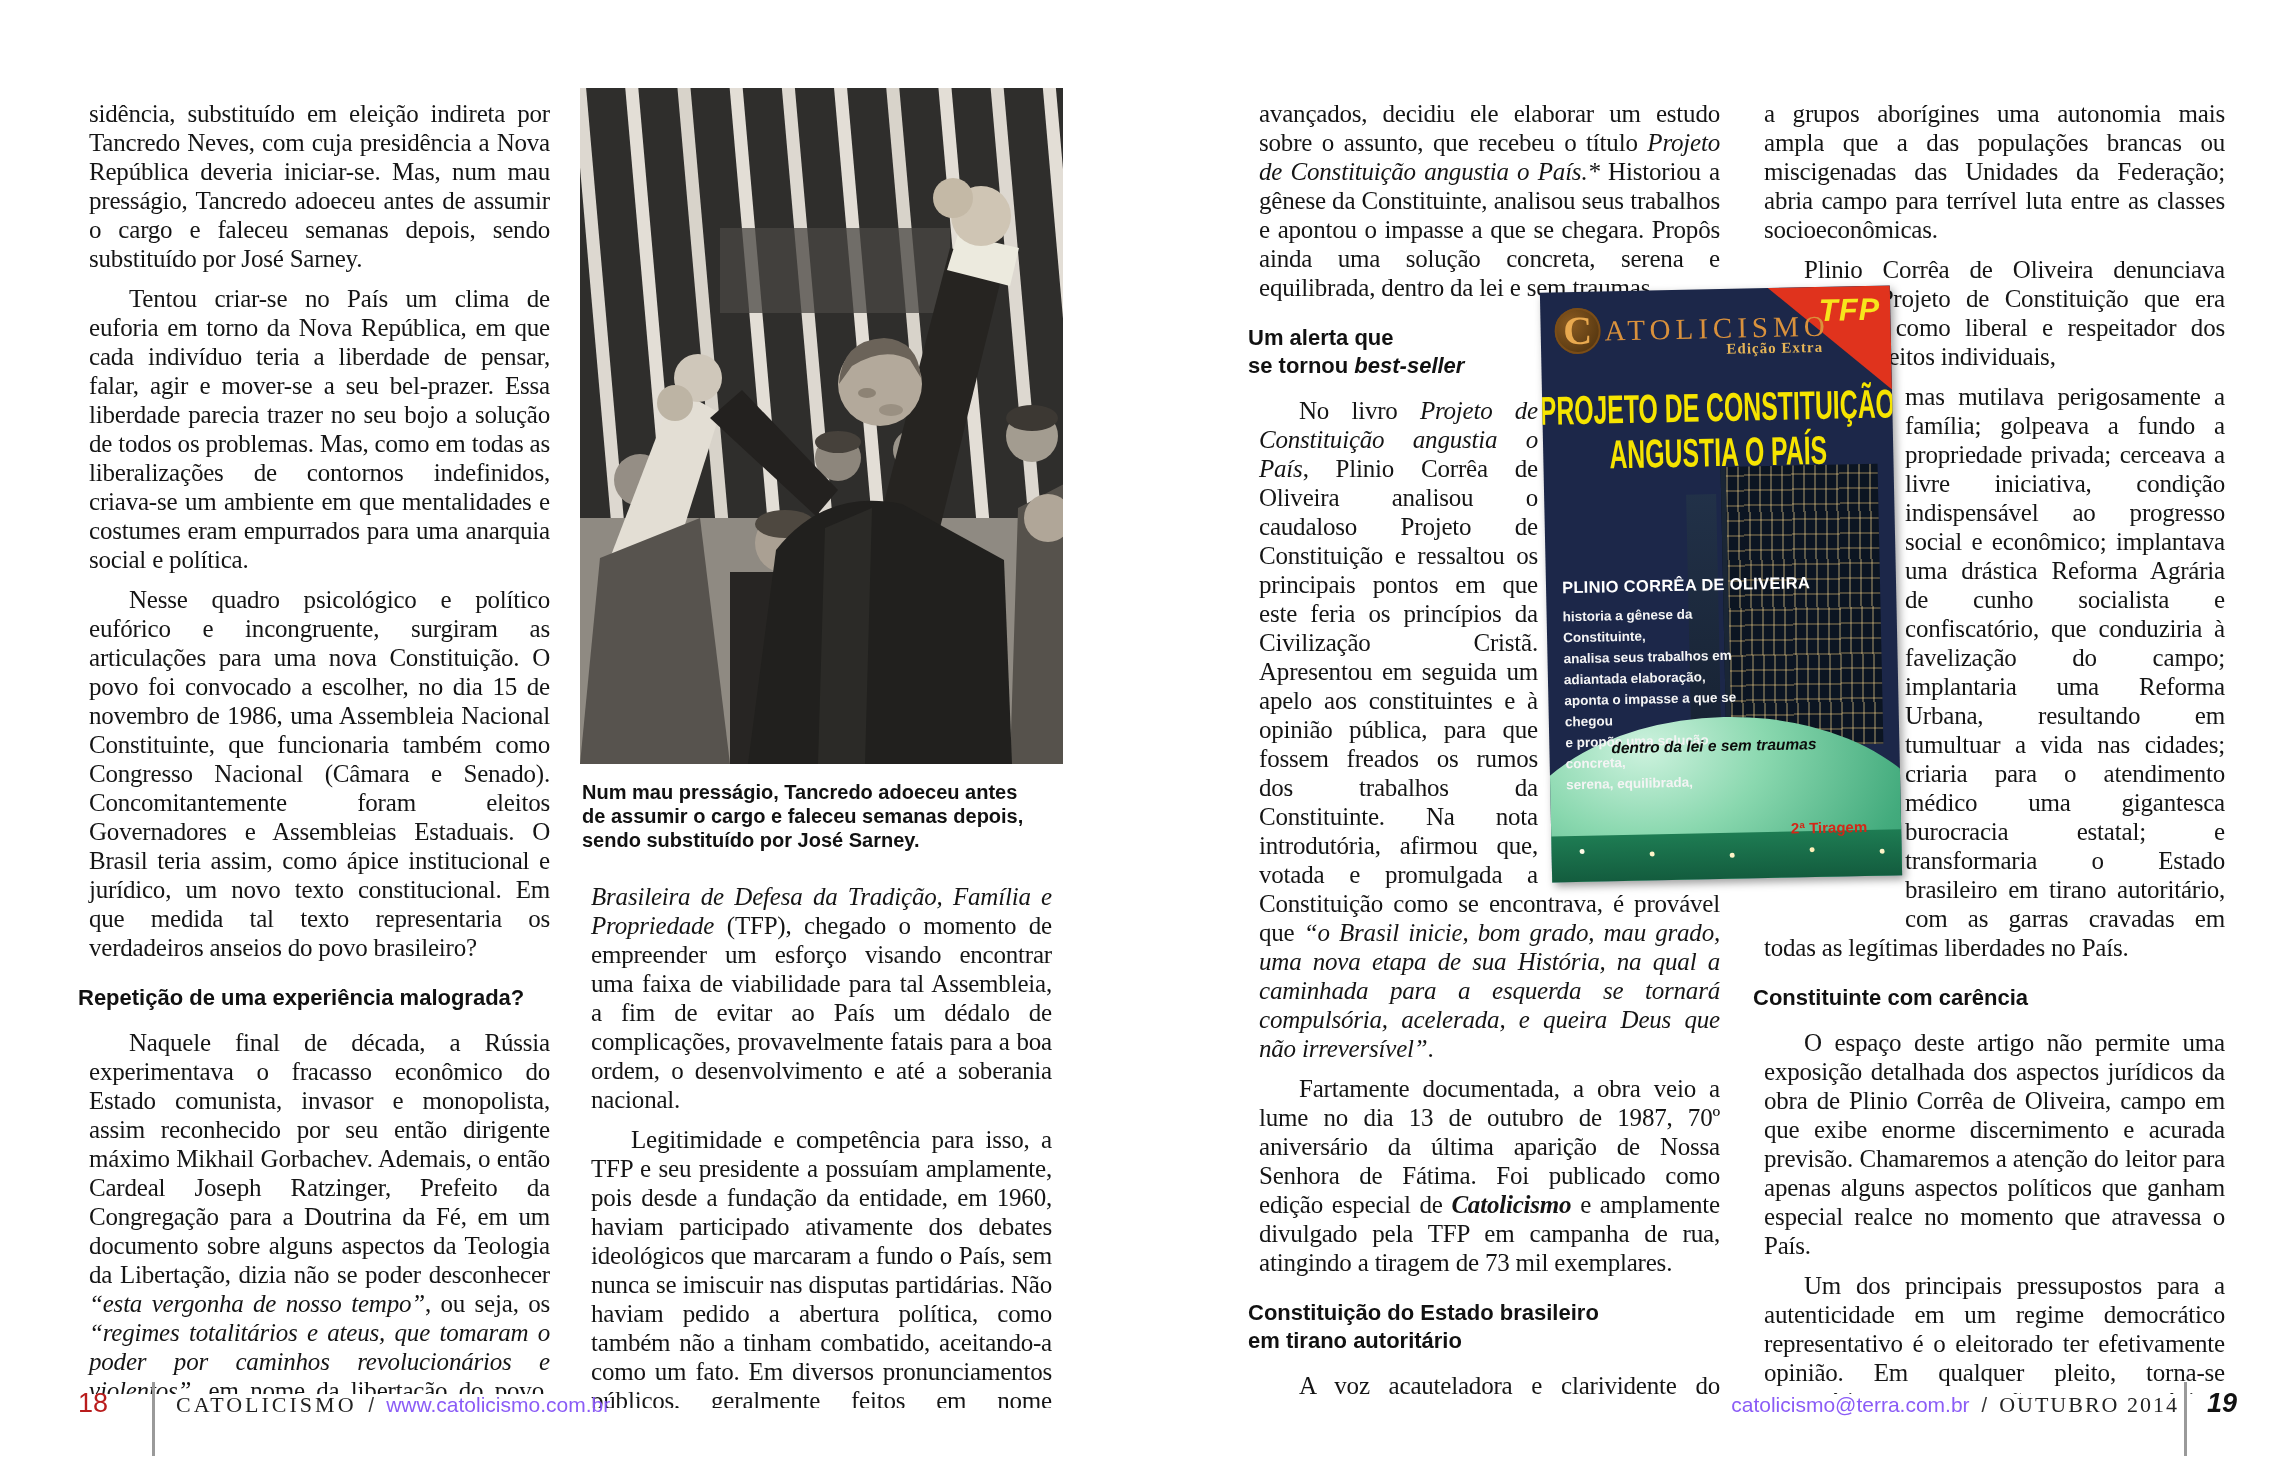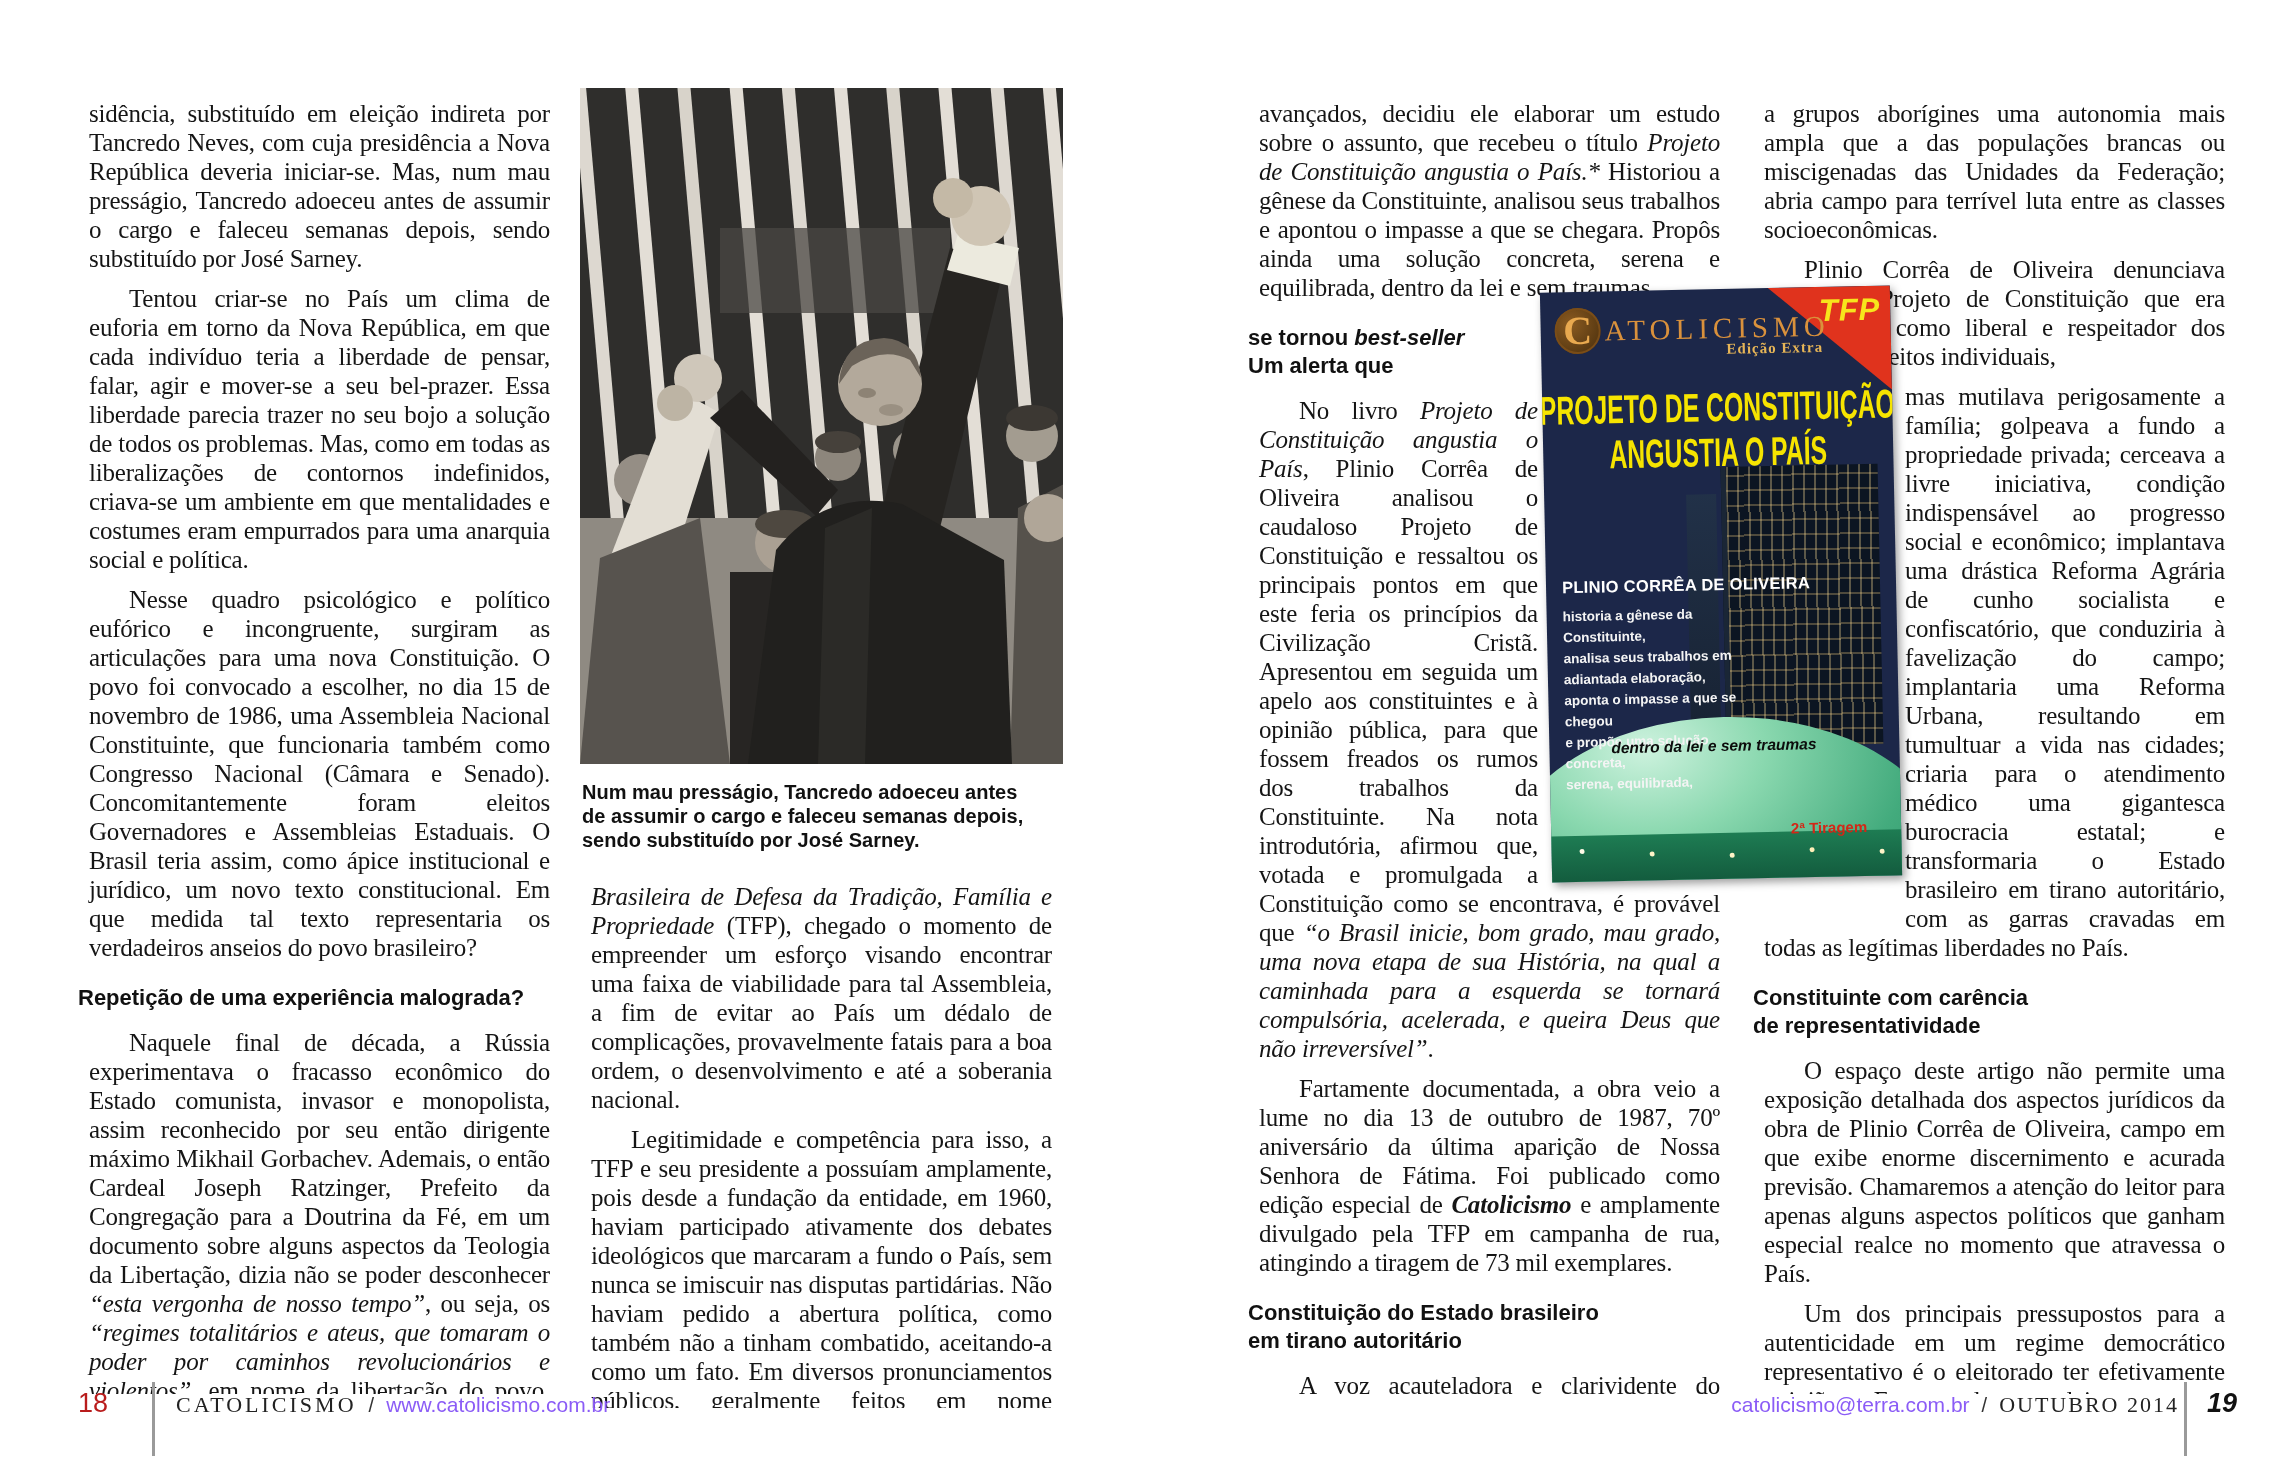--- a/index.html
+++ b/index.html
@@ -194,41 +194,40 @@
   </svg>
   <div class="caption">Num mau presságio, Tancredo adoeceu antes de assumir o cargo e faleceu semanas depois, sendo substituído por José Sarney.</div>
   <p class="noindent"><span class="i">Brasileira de Defesa da Tradição, Família e Propriedade</span><span> (TFP), chegado o momento de empreender um esforço visando encontrar uma faixa de viabilidade para tal Assembleia, a fim de evitar ao País um dédalo de complicações, provavelmente fatais para a boa ordem, o desenvolvimento e até a soberania nacional.</span></p>
   <p>Legitimidade e competência para isso, a TFP e seu presidente a possuíam amplamente, pois desde a fundação da entidade, em 1960, haviam participado ativamente dos debates ideológicos que marcaram a fundo o País, sem nunca se imiscuir nas disputas partidárias. Não haviam pedido a abertura política, como também não a tinham combatido, aceitando-a como um fato. Em diversos pronunciamentos públicos, geralmente feitos em nome individual, o Prof. Plinio empenhou-se em colaborar com a nova ordem de coisas, apresentando sugestões ante os riscos que a abertura trazia e as vantagens que dela poderia auferir o País.</p>
 
 </div>
 
 <div class="col" id="col3">
   <p class="noindent"><span>avançados, decidiu ele elaborar um estudo sobre o assunto, que recebeu o título </span><span class="i">Projeto de Constituição angustia o País.*</span><span> Historiou a gênese da Constituinte, analisou seus trabalhos e apontou o impasse a que se chegara. Propôs ainda uma solução concreta, serena e equilibrada, dentro da lei e sem traumas.</span></p>
   <div class="subhead">
+    <div>Um alerta que</div>
     <div><span>se tornou </span><span class="bi">best-seller</span></div>
-    <div>Um alerta que</div>
   </div>
   <div class="float-r"></div>
   <p><span>No livro </span><span class="i">Projeto de Constituição angustia o País</span><span>, Plinio Corrêa de Oliveira analisou o caudaloso Projeto de Constituição e ressaltou os principais pontos em que este feria os princípios da Civilização Cristã. Apresentou em seguida um apelo aos constituintes e à opinião pública, para que fossem freados os rumos dos trabalhos da Constituinte. Na nota introdutória, afirmou que, votada e promulgada a Constituição como se encontrava, é provável que </span><span class="i">“o Brasil inicie, bom grado, mau grado, uma nova etapa de sua História, na qual a caminhada para a esquerda se tornará compulsória, acelerada, e queira Deus que não irreversível”</span><span>.</span></p>
   <p><span>Fartamente documentada, a obra veio a lume no dia 13 de outubro de 1987, 70º aniversário da última aparição de Nossa Senhora de Fátima. Foi publicado como edição especial de </span><span class="bi">Catolicismo</span><span> e amplamente divulgado pela TFP em campanha de rua, atingindo a tiragem de 73 mil exemplares.</span></p>
   <div class="subhead">
     <div>Constituição do Estado brasileiro</div>
     <div>em tirano autoritário</div>
   </div>
   <p>A voz acauteladora e clarividente do Presidente do Conselho Nacional da TFP alçava-se contra um Projeto de Constituição que se afirmava democrático e zeloso da unidade do País, mas de fato atribuía às tribos indígenas a condição de uma aristocracia privilegiada no conjunto brasileiro; expunha a risco a coesão nacional, indispondo umas etnias contra outras; conferia</p>
 </div>
 
 <div class="col" id="col4">
   <p class="noindent">a grupos aborígines uma autonomia mais ampla que a das populações brancas ou miscigenadas das Unidades da Federação; abria campo para terrível luta entre as classes socioeconômicas.</p>
   <p style="margin-bottom:0;">Plinio Corrêa de Oliveira denunciava ainda um Projeto de Constituição que era apresentado como liberal e respeitador dos legítimos direitos individuais,</p>
   <div class="float-l"></div>
   <p class="noindent">mas mutilava perigosamente a família; golpeava a fundo a propriedade privada; cerceava a livre iniciativa, condição indispensável ao progresso social e econômico; implantava uma drástica Reforma Agrária de cunho socialista e confiscatório, que conduziria à favelização do campo; implantaria uma Reforma Urbana, resultando em tumultuar a vida nas cidades; criaria para o atendimento médico uma gigantesca burocracia estatal; e transformaria o Estado brasileiro em tirano autoritário, com as garras cravadas em todas as legítimas liberdades no País.</p>
   <div class="subhead">
     <div>Constituinte com carência</div>
-    <div>de representatividade</div>
   </div>
   <p>O espaço deste artigo não permite uma exposição detalhada dos aspectos jurídicos da obra de Plinio Corrêa de Oliveira, campo em que exibe enorme discernimento e acurada previsão. Chamaremos a atenção do leitor para apenas alguns aspectos políticos que ganham especial realce no momento que atravessa o País.</p>
   <p>Um dos principais pressupostos para a autenticidade em um regime democrático representativo é o eleitorado ter efetivamente opinião. Em qualquer pleito, torna-se necessária uma preparação remota e próxima da opinião pública, devendo os partidos, grupos, instituições e meios de comunicação mantê-la informada. Ora, na eleição de 15 de novembro de 1986 o desprezo do eleitorado era tão acentuado, que boa parte da população nem sequer sabia o que era uma constituinte. Por outro lado, a propaganda eleitoral, com sua quase absoluta falta de ideias e programas, não propiciava elementos para o eleitor formular bem seu voto.</p>
 </div>
 
 <div class="cover">
   <div class="cover-photo">
     <div class="tower2"></div>
     <div class="tower"></div>
     <div class="dome"></div>

